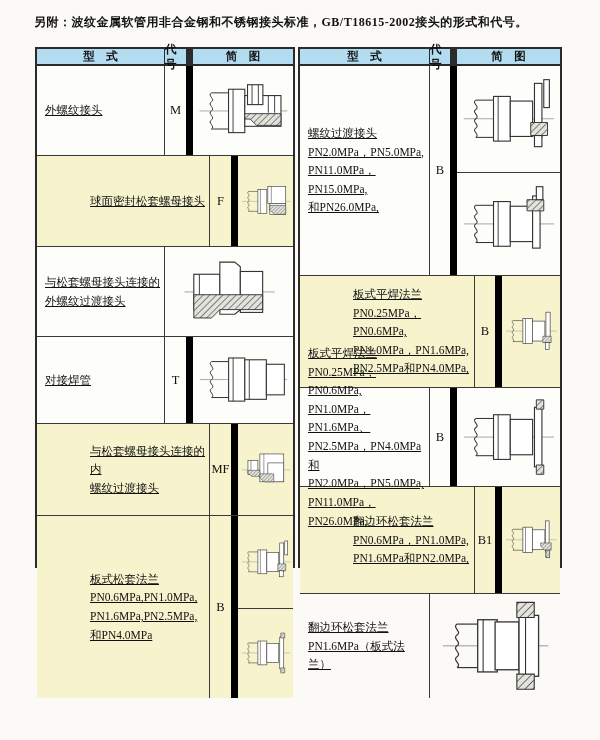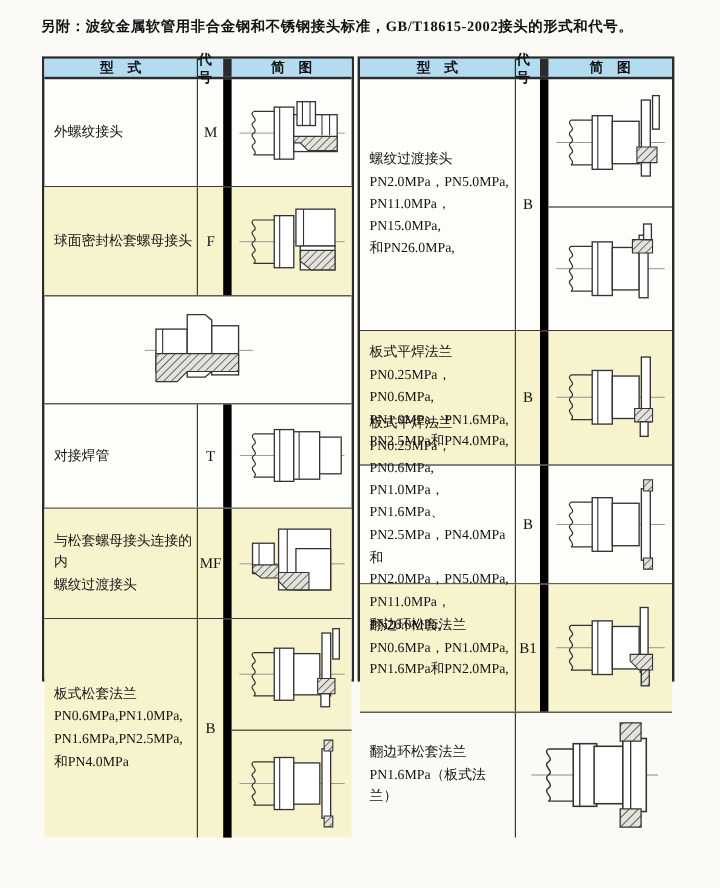--- a/index.html
+++ b/index.html
@@ -28,24 +28,24 @@
   .row:last-child{border-bottom:none;}
   .c1,.c2,.c3{box-sizing:border-box;display:flex;align-items:center;}
   .c1{width:128px;border-right:1px solid #3a3a3a;}
   .c2{width:28px;border-right:7px solid #000000;justify-content:center;}
   .c3{flex:1;justify-content:center;flex-direction:column;padding:0;}
   .tbl-right .c1{width:130px;}
   .tbl-right .c2{width:27px;}
   .hdr .c1,.hdr .c2,.hdr .c3{justify-content:center;align-items:center;border-color:#2b2b2b;flex-direction:row;}
   .type{
     font-size:11.5px;line-height:1.62;padding:4px 4px 4px 8px;
-    white-space:pre-line;text-align:left;justify-content:flex-start;
+    white-space:pre-line;text-align:left;justify-content:flex-start;text-decoration:underline;
   }
   .code{font-size:12.5px;}
-  .yellow{background:#f6f3cd;}
+  .yellow{background:#f6f3cd;padding-left:45px;}
   .dia{position:relative;background:transparent;}
   .sub{width:100%;display:flex;align-items:center;justify-content:center;box-sizing:border-box;}
   .sub + .sub{border-top:1px solid #3a3a3a;}
   svg.dg{width:94%;height:92%;display:block;}
   svg.dg .ol{fill:#ffffff;stroke:#333;stroke-width:1.2;}
   svg.dg .ln{stroke:#333;stroke-width:1;fill:none;}
   svg.dg .cl{stroke:#8a8a8a;stroke-width:0.8;}
   svg.dg .h{fill:url(#hatch);stroke:#333;stroke-width:1;}
   .hidden-defs{position:absolute;width:0;height:0;}
 </style>
@@ -104,20 +104,22 @@
         <use href="#g-hose"></use>
         <rect class="ol" x="56" y="14" width="36" height="34"></rect>
         <line class="ln" x1="63" y1="14" x2="63" y2="48"></line>
         <rect class="ol" x="60" y="48" width="32" height="22"></rect>
         <path class="h" d="M60,52 h32 v18 h-22 l-10,-8 z"></path>
       </svg>
     </div>
   </div>
 
   <div class="row" style="height:90px">
+    <div class="c1 type">与松套螺母接头连接的
+外螺纹过渡接头</div>
     <div class="c3 dia">
       <svg class="dg" viewBox="0 0 104 88">
         <line class="cl" x1="4" y1="44" x2="101" y2="44"></line>
         <rect class="ol" x="14" y="25" width="28" height="38"></rect>
         <line class="ln" x1="20" y1="25" x2="20" y2="63"></line>
         <path class="ol" d="M42,12 h16 l6,5 v46 l-6,5 h-16 z"></path>
         <rect class="ol" x="64" y="22" width="24" height="44"></rect>
         <path class="h" d="M14,47 h74 v16 h-46 l-9,9 h-19 z"></path>
       </svg>
     </div>

